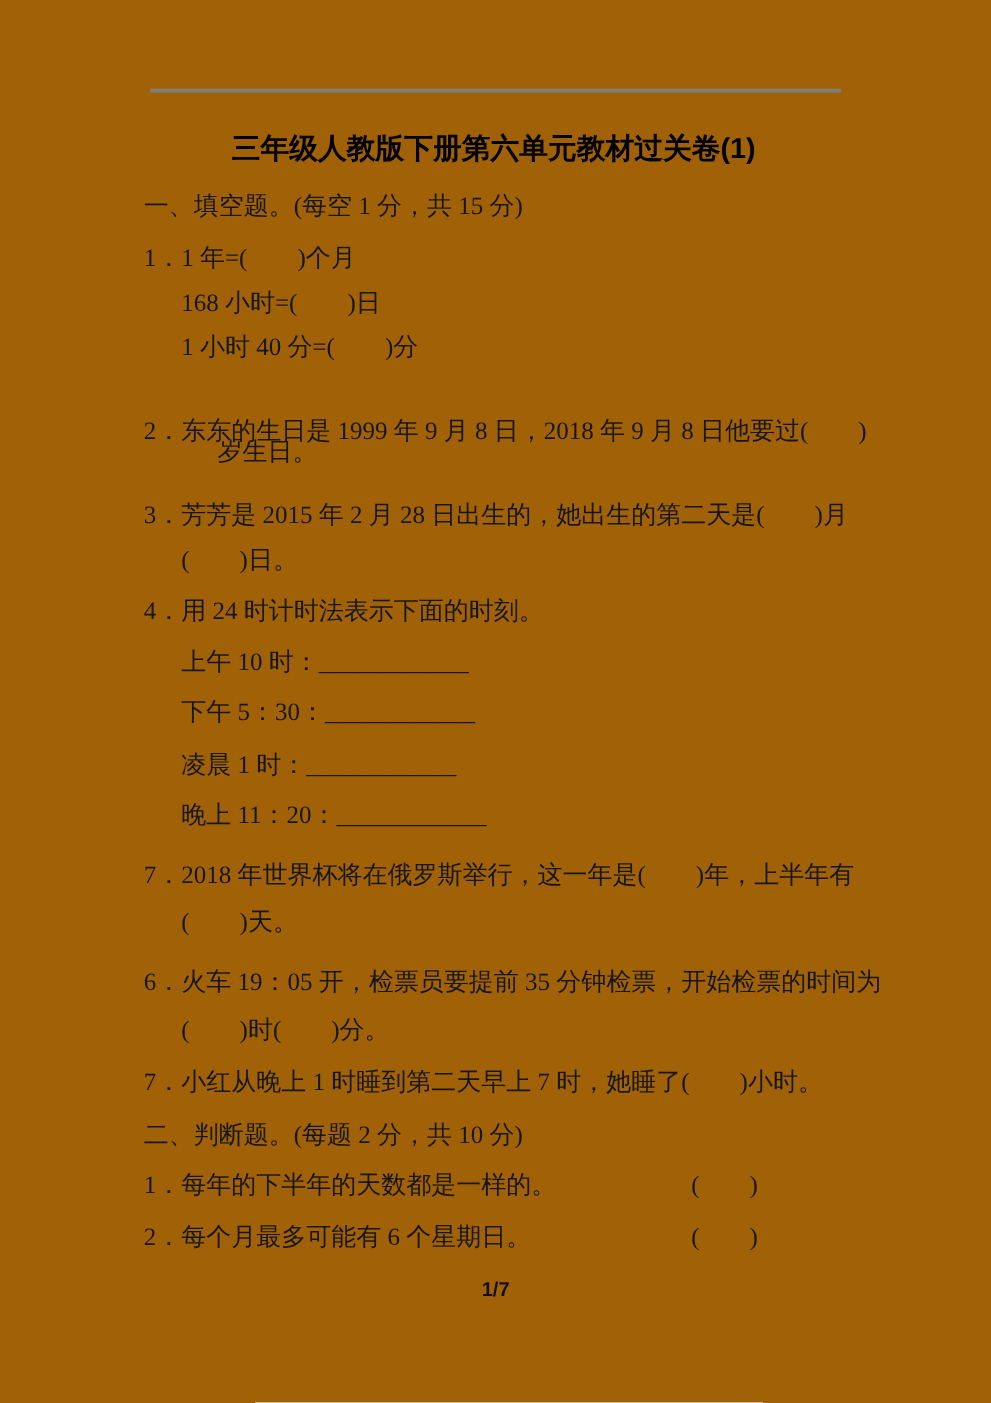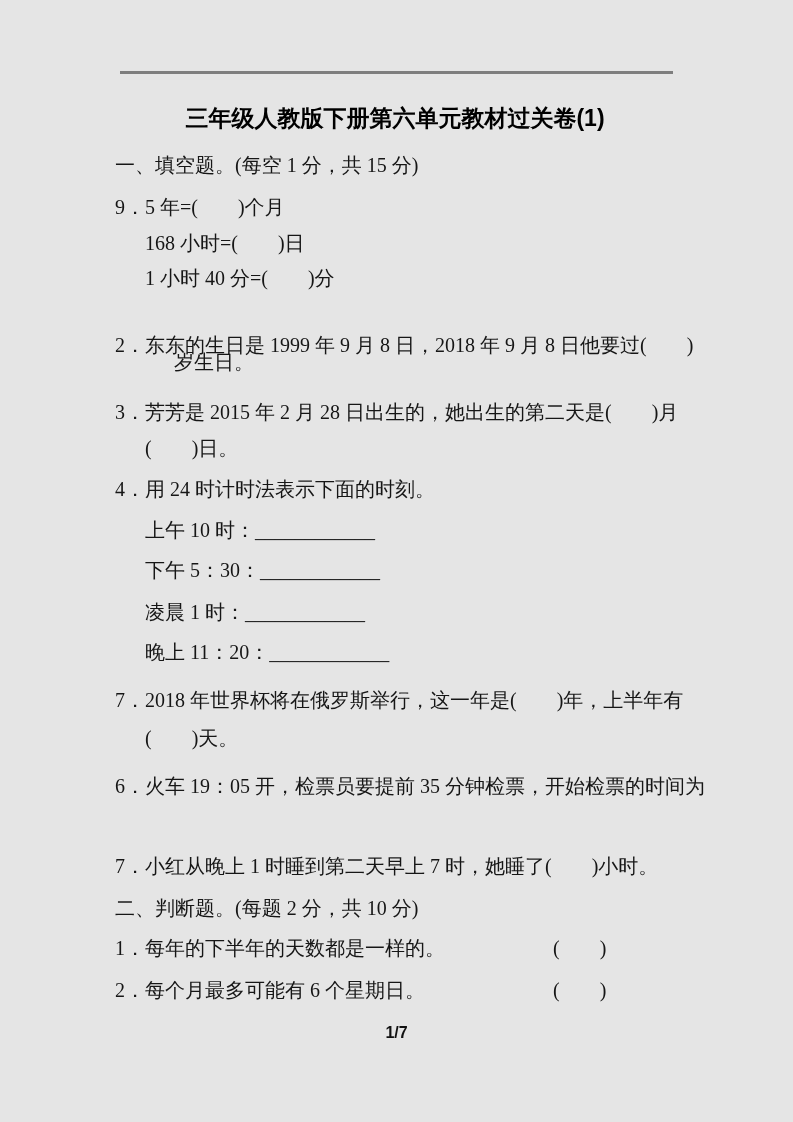--- a/index.html
+++ b/index.html
@@ -4,21 +4,21 @@
 <style>
   html, body {
     margin: 0;
     padding: 0;
     background: #ffffff;
   }
   .page {
     position: relative;
     width: 793px;
     height: 1122px;
-    background: #e5e5e5;
+    background: #a16207;
     font-family: "Liberation Serif", "DejaVu Serif", serif;
     font-size: 20px;
     color: #161616;
     overflow: hidden;
   }
   .top-rule {
     position: absolute;
     left: 120px;
     top: 71px;
     width: 553px;
@@ -59,40 +59,41 @@
 <body>
 
 <div class="page">
 
   <div class="top-rule"></div>
 
   <div class="doc-title">三年级人教版下册第六单元教材过关卷(1)</div>
 
   <div class="line" style="left:115px; top:151px;">一、填空题。(每空 1 分，共 15 分)</div>
 
-  <div class="line" style="left:115px; top:193px;">9．5 年=(　　)个月</div>
+  <div class="line" style="left:115px; top:193px;">1．1 年=(　　)个月</div>
   <div class="line" style="left:145px; top:229px;">168 小时=(　　)日</div>
   <div class="line" style="left:145px; top:264px;">1 小时 40 分=(　　)分</div>
 
   <div class="line" style="left:115px; top:331px;">2．东东的生日是 1999 年 9 月 8 日，2018 年 9 月 8 日他要过(　　)</div>
   <div class="line" style="left:128px; top:348px;margin-left:46px;">岁生日。</div>
 
   <div class="line" style="left:115px; top:398px;">3．芳芳是 2015 年 2 月 28 日出生的，她出生的第二天是(　　)月</div>
   <div class="line" style="left:145px; top:434px;">(　　)日。</div>
 
   <div class="line" style="left:115px; top:475px;">4．用 24 时计时法表示下面的时刻。</div>
   <div class="line" style="left:145px; top:516px;">上午 10 时：____________</div>
   <div class="line" style="left:145px; top:556px;">下午 5：30：____________</div>
   <div class="line" style="left:145px; top:598px;">凌晨 1 时：____________</div>
   <div class="line" style="left:145px; top:638px;">晚上 11：20：____________</div>
 
   <div class="line" style="left:115px; top:686px;">7．2018 年世界杯将在俄罗斯举行，这一年是(　　)年，上半年有</div>
   <div class="line" style="left:145px; top:724px;">(　　)天。</div>
 
   <div class="line" style="left:115px; top:772px;">6．火车 19：05 开，检票员要提前 35 分钟检票，开始检票的时间为</div>
+  <div class="line" style="left:145px; top:810px;">(　　)时(　　)分。</div>
 
   <div class="line" style="left:115px; top:852px;">7．小红从晚上 1 时睡到第二天早上 7 时，她睡了(　　)小时。</div>
 
   <div class="line" style="left:115px; top:894px;">二、判断题。(每题 2 分，共 10 分)</div>
 
   <div class="line" style="left:115px; top:934px;">1．每年的下半年的天数都是一样的。</div>
   <div class="line" style="left:553px; top:934px;">(　　)</div>
 
   <div class="line" style="left:115px; top:976px;">2．每个月最多可能有 6 个星期日。</div>
   <div class="line" style="left:553px; top:976px;">(　　)</div>

